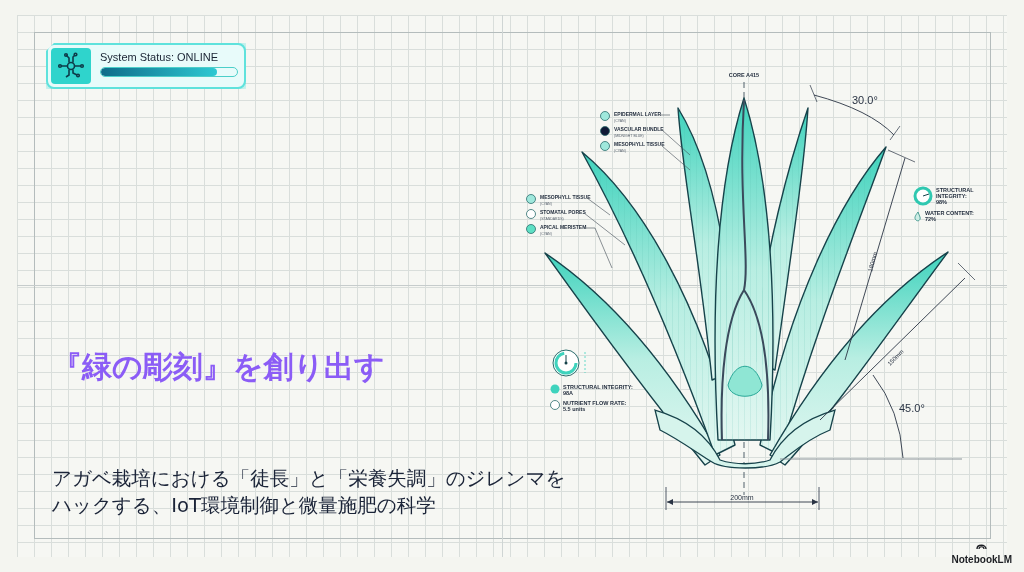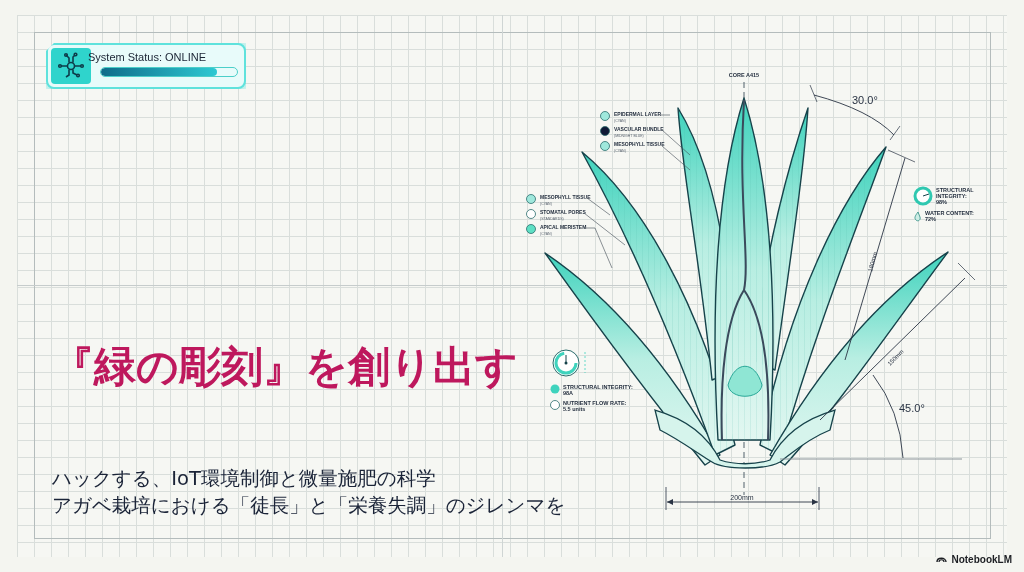--- a/index.html
+++ b/index.html
@@ -20,46 +20,46 @@
     background: #e8fbfa;
     box-shadow: 0 0 12px 3px rgba(64, 224, 216, 0.55);
     clip-path: polygon(0 8px, 8px 0, 100% 0, 100% 100%, 0 100%);
   }
   .status-icon-box {
     position: absolute; left: 3px; top: 3px; width: 40px; height: 36px;
     background: #2fd4cc; border-radius: 4px;
     display: flex; align-items: center; justify-content: center;
   }
   .status-label {
-    position: absolute; left: 40px; top: 6px; font-size: 11px; color: #1a2434;
+    position: absolute; left: 52px; top: 6px; font-size: 11px; color: #1a2434;
     font-family: "Liberation Sans", sans-serif;
   }
   .status-bar {
     position: absolute; left: 52px; top: 22px; width: 138px; height: 10px;
     border: 1.5px solid #4ccfc9; border-radius: 6px; background: #e8fbfa; overflow: hidden;
   }
   .status-bar-fill {
     height: 100%; background: linear-gradient(to right, #0f6c8a, #2ec9d2); border-radius: 5px;
   }
   .title {
     position: absolute; left: 52px; top: 345px;
     font-family: "DejaVu Sans", sans-serif; font-weight: bold;
-    font-size: 42px; line-height: 44px; color: #be185d; letter-spacing: 0px;
+    font-size: 30px; line-height: 44px; color: #8b5cf6; letter-spacing: 0px;
   }
   .subtitle {
     position: absolute; left: 52px; top: 465px;
     font-family: "DejaVu Sans", sans-serif; font-size: 19.5px; line-height: 27px; color: #1b2438;
   }
   .diagram { position: absolute; left: 0; top: 0; width: 1024px; height: 572px; }
   .lbl { font-family: "Liberation Sans", sans-serif; font-weight: bold; fill: #253040; }
   .sub { font-family: "Liberation Sans", sans-serif; fill: #5a6470; }
   .dim { font-family: "Liberation Sans", sans-serif; fill: #2a3444; }
   .brand {
     position: absolute; right: 12px; bottom: 7px; font-family: "Liberation Sans", sans-serif;
-    font-size: 10px; font-weight: bold; color: #1d1f24; display: flex; align-items: flex-start; gap: 4px;
+    font-size: 10px; font-weight: bold; color: #1d1f24; display: flex; align-items: center; gap: 4px; flex-direction: column;
   }
 </style>
 </head>
 <body>
 
 <div class="grid"></div>
 
 <div class="frame-line" style="left:34px; top:32px; width:956px; height:1px;"></div>
 <div class="frame-line" style="left:34px; top:32px; width:1px; height:507px;"></div>
 <div class="frame-line" style="left:990px; top:32px; width:1px; height:507px;"></div>
@@ -211,22 +211,22 @@
   <text class="dim" x="0" y="0" font-size="6" transform="translate(872,272) rotate(-75)">180mm</text>
   <text class="dim" x="0" y="0" font-size="6" transform="translate(890,366) rotate(-45)">150mm</text>
   <text class="dim" x="742" y="500" font-size="7" text-anchor="middle">200mm</text>
 </svg>
 
 <div class="title">
   <div>『緑の彫刻』を創り出す</div>
 </div>
 
 <div class="subtitle">
+  <div>アガベ栽培における「徒長」と「栄養失調」のジレンマを</div>
   <div>ハックする、IoT環境制御と微量施肥の科学</div>
-  <div>アガベ栽培における「徒長」と「栄養失調」のジレンマを</div>
 </div>
 
 <div class="brand">
   <svg width="11" height="9" viewBox="0 0 11 9">
     <path d="M1 8 C1 3 10 3 10 8" fill="none" stroke="#1d1f24" stroke-width="1.4"></path>
     <path d="M3 8 C3 5 8 5 8 8" fill="none" stroke="#1d1f24" stroke-width="1.2"></path>
   </svg>
   <span>NotebookLM</span>
 </div>
 

